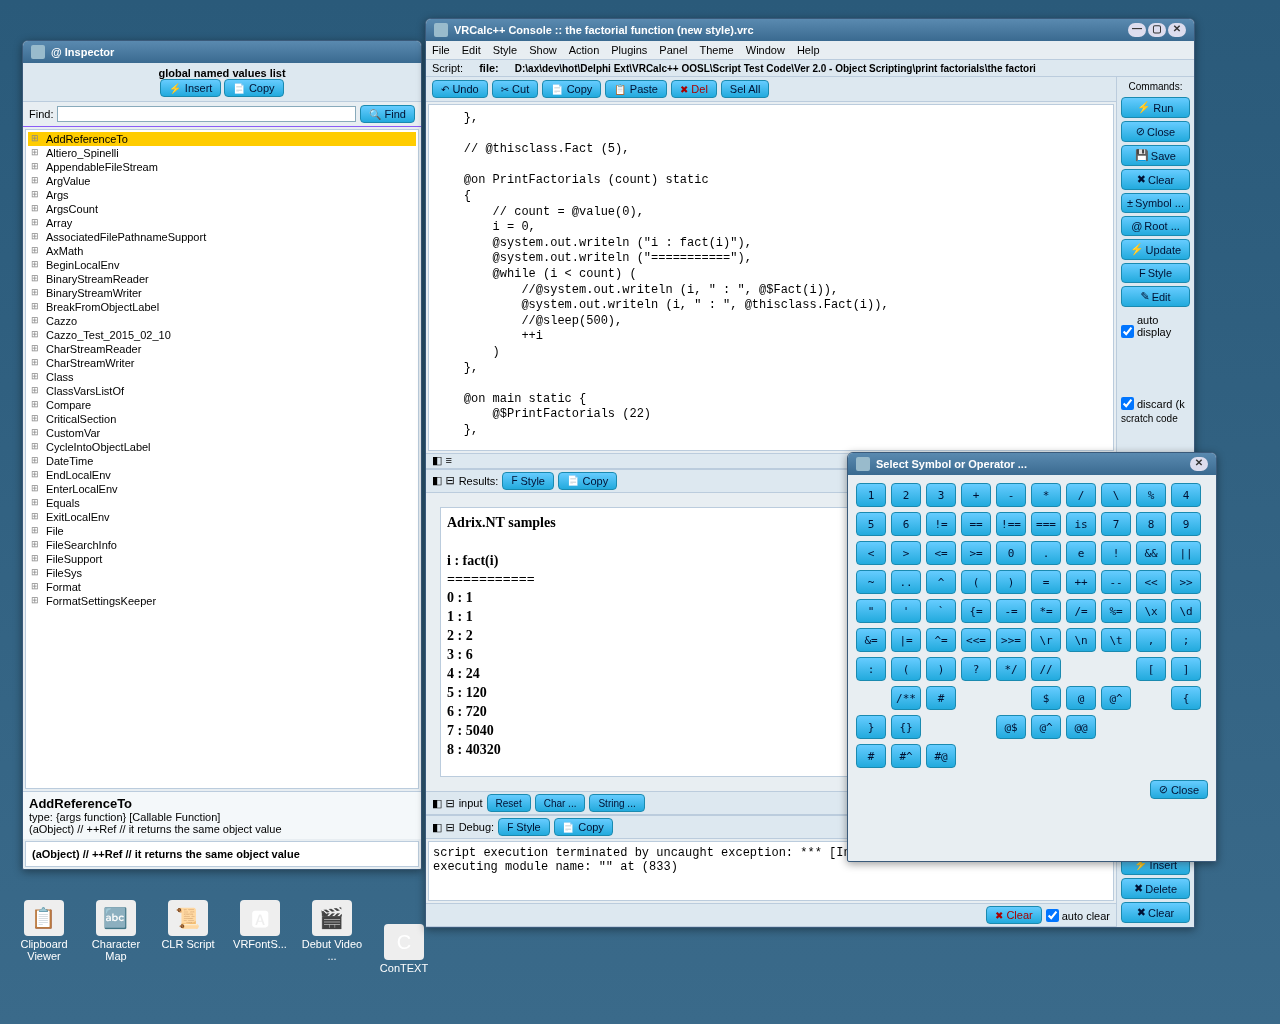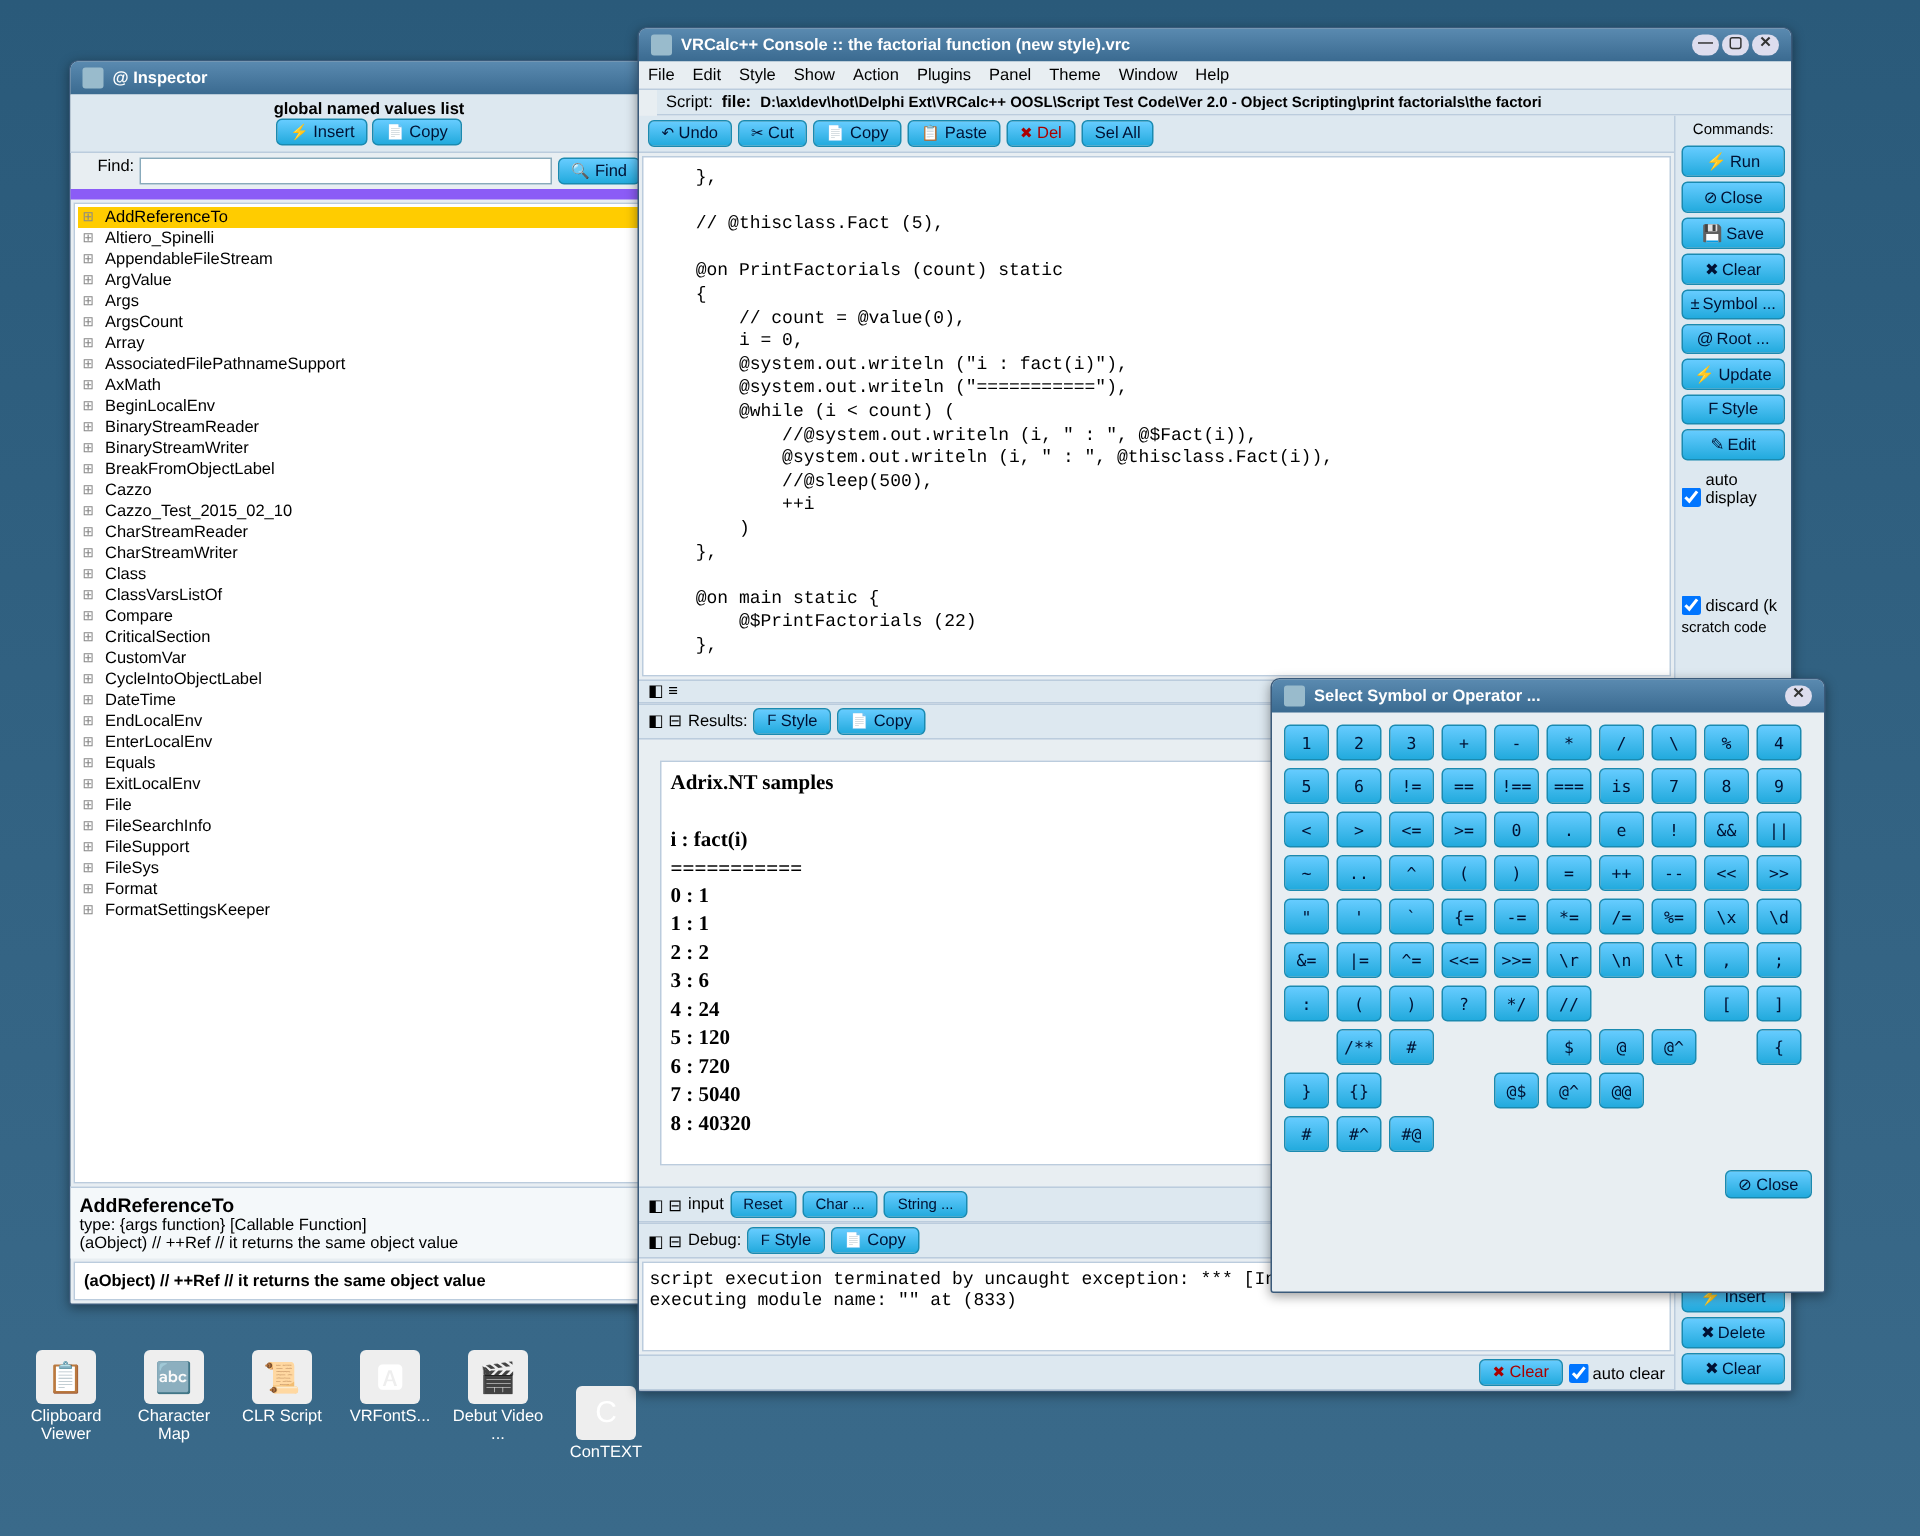--- a/index.html
+++ b/index.html
@@ -14,35 +14,35 @@
 .menubar { background: #e8eef2; padding: 3px 6px; display: flex; gap: 12px; border-bottom: 1px solid #bcd; }
 .menubar span { cursor: pointer; }
 
 .toolbar { padding: 3px 6px; display: flex; gap: 4px; align-items: center; flex-wrap: wrap; border-bottom: 1px solid #bcd; background: #dde8f0; }
 .tbtn { background: linear-gradient(180deg,#6cf,#2ad); border: 1px solid #1a8ab0; border-radius: 4px; padding: 2px 8px; color: #013; cursor: pointer; font-size: 10px; display: inline-flex; align-items: center; gap: 3px; min-height: 18px; }
 .tbtn.red { color: #a00; }
 .tbtn .ic { font-size: 10px; }
 input[type=text] { border: 1px solid #8ab; padding: 1px 3px; background: #fff; }
 
 
-#inspector { left: 22px; top: 40px; width: 400px; height: 830px; margin-left: 24px; }
+#inspector { left: 22px; top: 40px; width: 400px; height: 830px; }
 #inspector .hdr { padding: 4px 6px; display: flex; align-items: center; justify-content: space-between; background: #dde8f0; border-bottom: 1px solid #bcd; flex-direction: column; }
 #inspector .hdr .title { font-weight: bold; }
-#inspector .findrow { padding: 3px 18px; display: flex; gap: 4px; border-bottom: 7px solid #8b5cf6; }
+#inspector .findrow { padding: 3px 6px; display: flex; align-items: center; gap: 4px; border-bottom: 1px solid #8b5cf6; }
 #inspector .tree { flex: 1; overflow: auto; background: #fff; border: 1px solid #bcd; margin: 2px; padding: 2px; }
 .tree-item { padding: 1px 4px 1px 18px; white-space: nowrap; cursor: pointer; position: relative; }
 .tree-item::before { content: "⊞"; position: absolute; left: 3px; color: #888; font-size: 9px; }
 .tree-item.sel { background: #fc0; }
 #inspector .info { border-top: 1px solid #bcd; padding: 4px 6px; background: #f4f8fa; }
 #inspector .info .fn { font-weight: bold; font-size: 13px; }
 #inspector .detail { background: #fff; border: 1px solid #bcd; margin: 2px; padding: 6px; font-weight: bold; }
 
 
 #console { left: 425px; top: 18px; width: 770px; height: 910px; }
-#console .scriptrow { padding: 2px 6px; display: flex; align-items: center; gap: 6px; border-bottom: 1px solid #bcd; background: #dde8f0; margin-left: 12px; }
+#console .scriptrow { padding: 2px 6px; display: flex; align-items: center; gap: 16px; border-bottom: 1px solid #bcd; background: #dde8f0; }
 #console .scriptrow .path { font-weight: bold; font-size: 10px; }
 #console .body { display: flex; flex: 1; overflow: hidden; }
 #console .main { flex: 1; display: flex; flex-direction: column; overflow: hidden; }
 #console .side { width: 78px; border-left: 1px solid #bcd; padding: 4px; display: flex; flex-direction: column; gap: 3px; background: #dde8f0; }
 #console .side .shdr { text-align: center; font-size: 10px; margin-bottom: 2px; }
 .sbtn { background: linear-gradient(180deg,#6cf,#2ad); border: 1px solid #1a8ab0; border-radius: 4px; padding: 3px 4px; color: #013; cursor: pointer; font-size: 10px; text-align: center; display: flex; align-items: center; justify-content: center; gap: 2px; }
 #console .editor { flex: 1.3; background: #fff; border: 1px solid #bcd; margin: 2px; padding: 6px; font-family: "Courier New", monospace; font-size: 12px; white-space: pre; overflow: auto; line-height: 1.3; }
 .pane-hdr { padding: 2px 6px; display: flex; align-items: center; gap: 4px; background: #dde8f0; border-top: 1px solid #bcd; border-bottom: 1px solid #bcd; }
 .pane-hdr .plabel { font-weight: normal; }
 #console .results { flex: 1; background: #fff; border: 1px solid #bcd; margin: 14px; padding: 6px; font-family: Georgia, serif; font-size: 14px; white-space: pre; overflow: auto; font-weight: bold; line-height: 1.35; }

